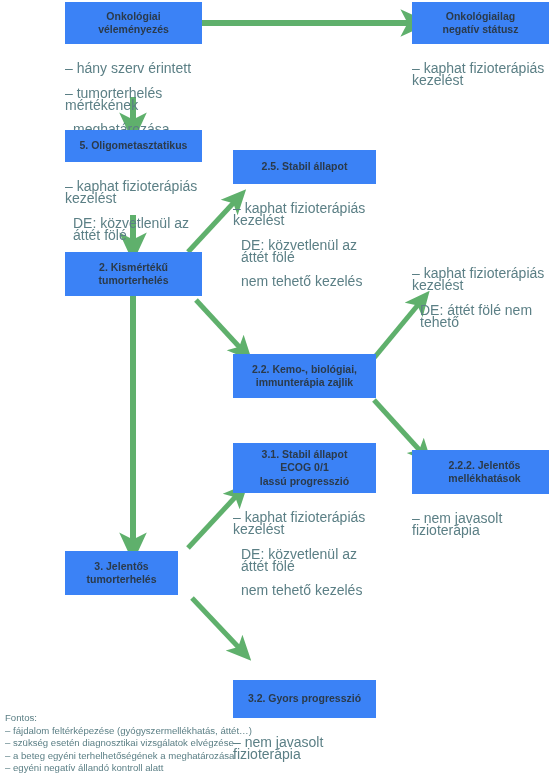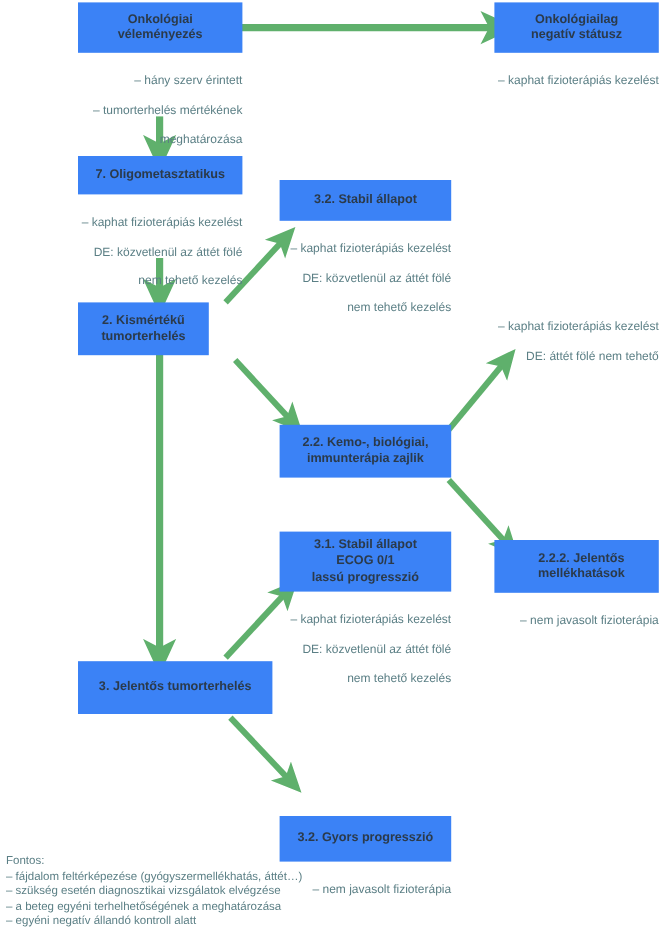--- a/index.html
+++ b/index.html
@@ -23,25 +23,25 @@
     line-height:13.5px;
     text-align:center;
     display:flex;
     align-items:center;
     justify-content:center;
     box-sizing:border-box;
     padding:5px 4px;
   }
   .notes{
     color:#5b7f85;
-    font-size:10px;
+    font-size:14px;
     line-height:12.2px;
     margin-top:6px;
     white-space:pre-line;
-    text-align:right;
+    text-align:left;
   }
   .notes .ind{display:block;}
   .notes .ind.sub{padding-left:8px;}
 
   
   #footer{
     position:absolute;
     left:5px;top:712px;width:420px;
     color:#5b7f85;
     font-size:9.6px;
@@ -93,38 +93,38 @@
   </div>
 
   <div class="node" style="left:412px;top:2px;width:137px;">
     <div class="box" style="height:42px;">Onkológiailag<br>negatív státusz</div>
     <div class="notes">
       <span class="ind">– kaphat fizioterápiás kezelést</span>
     </div>
   </div>
 
   <div class="node" style="left:65px;top:130px;width:137px;">
-    <div class="box" style="height:32px;">7. Oligometasztatikus</div>
+    <div class="box" style="height:32px;">5. Oligometasztatikus</div>
     <div class="notes">
       <span class="ind">– kaphat fizioterápiás kezelést</span>
       <span class="ind sub">DE: közvetlenül az áttét fölé</span>
       <span class="ind sub">nem tehető kezelés</span>
     </div>
   </div>
 
   <div class="node" style="left:233px;top:150px;width:143px;">
-    <div class="box" style="height:34px;">3.2. Stabil állapot</div>
+    <div class="box" style="height:34px;">2.5. Stabil állapot</div>
     <div class="notes">
       <span class="ind">– kaphat fizioterápiás kezelést</span>
       <span class="ind sub">DE: közvetlenül az áttét fölé</span>
       <span class="ind sub">nem tehető kezelés</span>
     </div>
   </div>
 
-  <div class="node" style="left:65px;top:252px;width:109px;">
+  <div class="node" style="left:65px;top:252px;width:137px;">
     <div class="box" style="height:44px;">2. Kismértékű<br>tumorterhelés</div>
   </div>
 
   <div class="node" style="left:412px;top:249px;width:137px;">
     <div class="notes">
       <span class="ind">– kaphat fizioterápiás kezelést</span>
       <span class="ind sub">DE: áttét fölé nem tehető</span>
     </div>
   </div>
 
@@ -141,21 +141,21 @@
     </div>
   </div>
 
   <div class="node" style="left:412px;top:450px;width:137px;">
     <div class="box" style="height:44px;padding-left:12px;">2.2.2. Jelentős<br>mellékhatások</div>
     <div class="notes">
       <span class="ind">– nem javasolt fizioterápia</span>
     </div>
   </div>
 
-  <div class="node" style="left:65px;top:551px;width:162px;">
+  <div class="node" style="left:65px;top:551px;width:113px;">
     <div class="box" style="height:44px;">3. Jelentős tumorterhelés</div>
   </div>
 
   <div class="node" style="left:233px;top:655px;width:143px;">
     <div class="box" style="height:38px;margin-top:25px;">3.2. Gyors progresszió</div>
     <div class="notes">
       <span class="ind">– nem javasolt fizioterápia</span>
     </div>
   </div>
 

